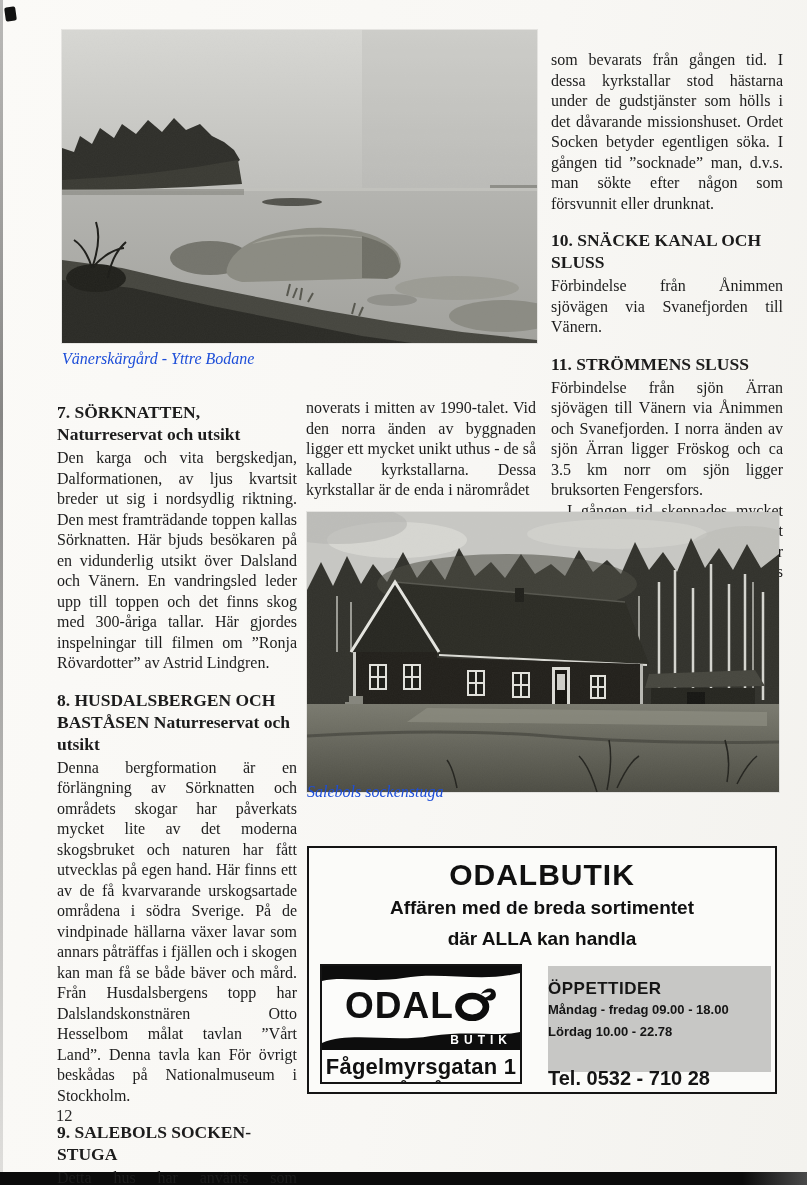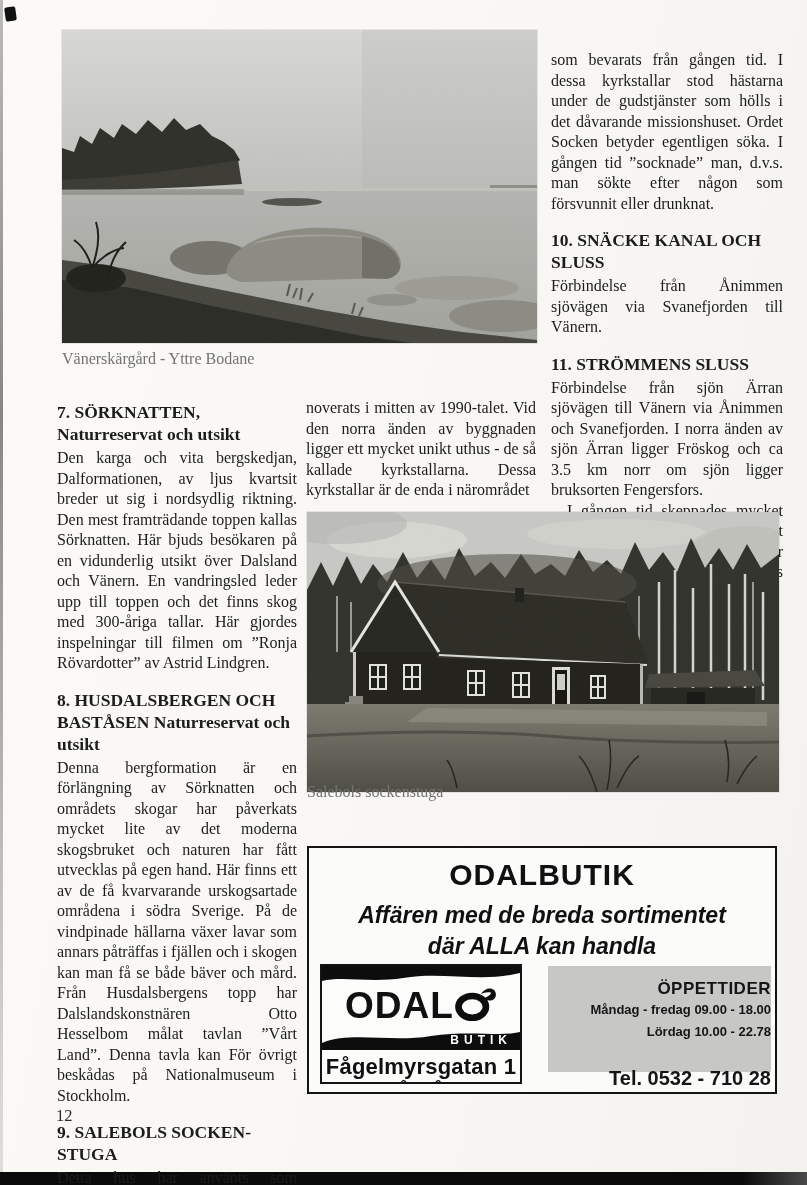--- a/index.html
+++ b/index.html
@@ -13,45 +13,45 @@
   
   .scan-left-edge{left:0;top:0;width:3px;height:1185px;
     background:linear-gradient(180deg,rgba(40,40,40,.30),rgba(40,40,40,.55) 35%,rgba(40,40,40,.30) 70%,rgba(40,40,40,.12));}
   .scan-corner-mark{left:5px;top:7px;width:11px;height:14px;background:#121212;border-radius:2px;transform:rotate(-8deg);}
   .scan-bottom-bar{left:0;top:1172px;width:807px;height:13px;
     background:linear-gradient(90deg,#0b0b0b 0%,#0b0b0b 92%,#4a4a4a 100%);}
   
   figure{margin:0;}
   .photo{background:#bdbdb9;box-shadow:0 0 0 1px rgba(0,0,0,.08);}
   .photo svg{display:block;width:100%;height:100%;}
-  .caption{font-size:16px;line-height:20px;color:#737373;}
+  .caption{font-style:italic;font-size:16px;line-height:20px;color:#1d4ed8;}
   
   .col{font-size:16px;line-height:20.5px;text-align:justify;}
   .col p{margin:0;}
   .heading{font-size:17.5px;line-height:22px;font-weight:bold;margin:15px 0 3px;text-align:left;}
   .first .heading{margin-top:0;}
   .indent{text-indent:16px;}
   
   .page-number{font-size:16.5px;color:#2a2a2a;}
   
   .ad{left:307px;top:846px;width:470px;height:248px;border:2px solid #141414;
       box-sizing:border-box;background:#fbfbf9;font-family:"Liberation Sans","DejaVu Sans",sans-serif;color:#101010;}
   .ad-title{margin:10px 0 0;font-size:30px;font-weight:bold;text-align:center;letter-spacing:1px;}
-  .ad-tagline{margin:8px 0 0;font-size:23px;font-weight:bold;font-style:italic;text-align:center;line-height:31px;}
+  .ad-tagline{margin:0 0 0;font-size:19px;font-weight:bold;text-align:center;line-height:31px;}
   .logo-box{position:absolute;left:11px;top:116px;width:202px;height:120px;border:2px solid #141414;
       box-sizing:border-box;background:#fcfcfa;overflow:hidden;}
   .logo-wave{display:block;width:100%;height:20px;}
   .brand-row{display:flex;align-items:center;justify-content:center;height:44px;margin-top:-2px;}
   .brand-word{font-size:37px;font-weight:bold;letter-spacing:1px;line-height:38px;}
   .o-swoosh{width:42px;height:36px;margin-left:1px;margin-top:-4px;}
   .wave-bottom-wrap{position:relative;height:22px;}
   .butik{position:absolute;right:8px;bottom:3px;color:#ffffff;font-size:12px;font-weight:bold;letter-spacing:5px;}
   .logo-address{font-size:22px;font-weight:bold;text-align:center;margin-top:4px;letter-spacing:.2px;}
   .hours-box{position:absolute;left:239px;top:118px;width:223px;height:106px;background:#c7c7c5;
-      text-align:right;font-weight:bold;color:#151515;}
+      text-align:left;font-weight:bold;color:#151515;}
   .hours-title{font-size:17px;margin-top:13px;letter-spacing:.5px;}
   .hours-line{font-size:13px;line-height:22px;}
   .hours-phone{font-size:20px;margin-top:24px;}
 </style>
 </head>
 <body>
 
 <main>
 
   <div class="abs scan-left-edge"></div>

